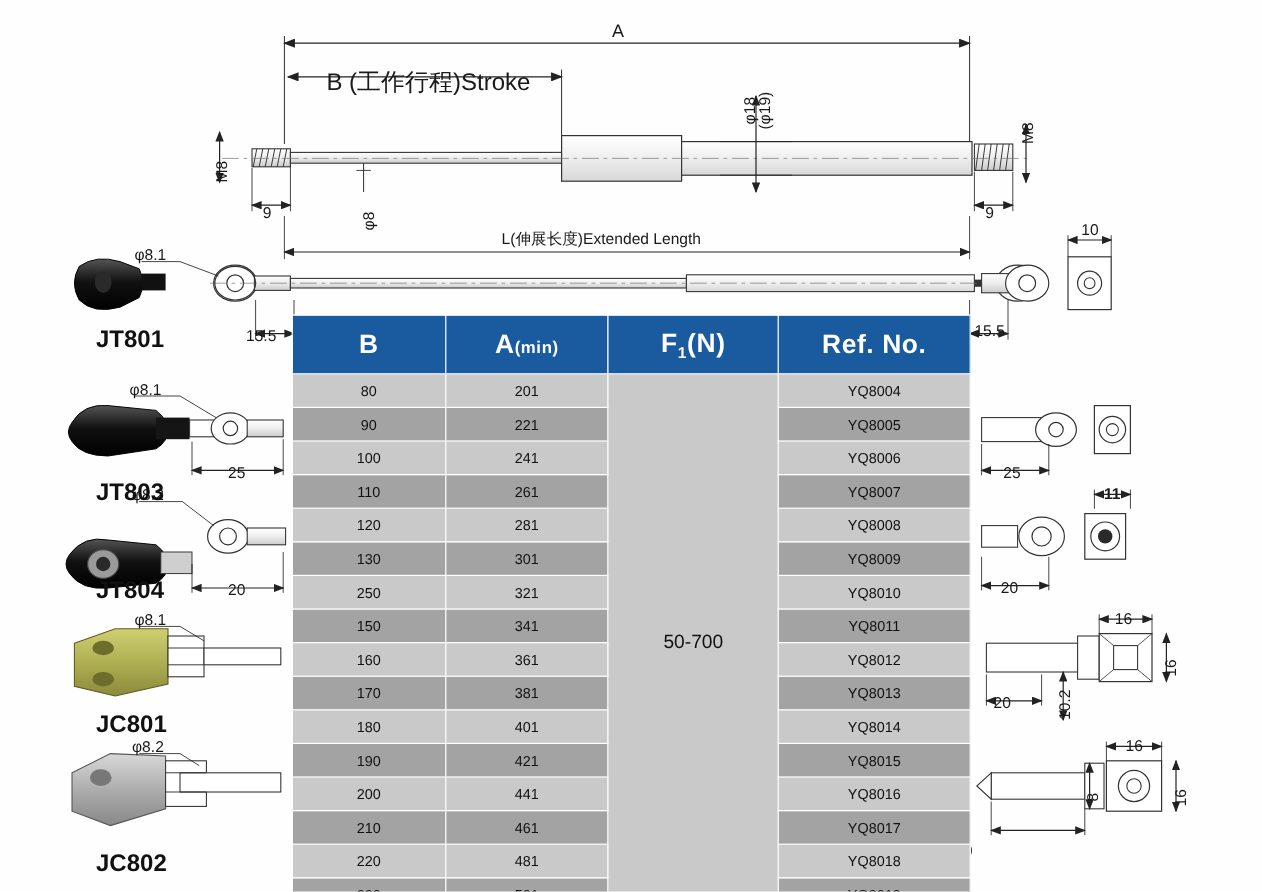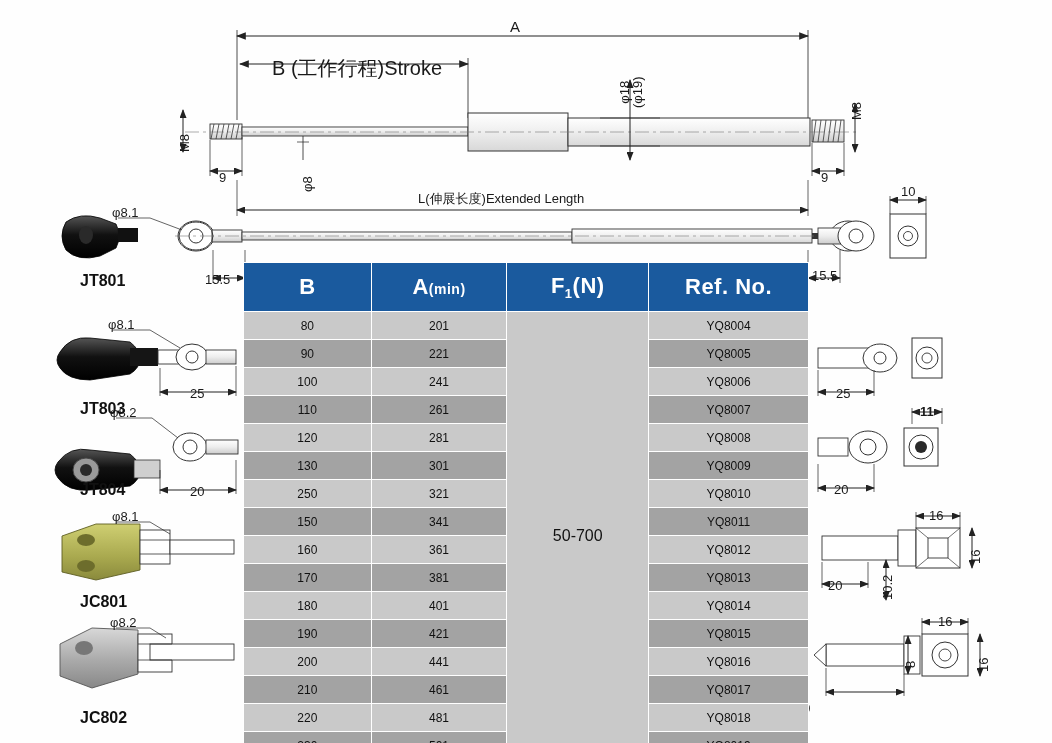--- a/index.html
+++ b/index.html
@@ -50,21 +50,21 @@
   }
   .col-b{width:124px;}
   .col-a{width:132px;}
   .col-f{width:138px;}
   .col-r{width:156px;}
 
   
   .lbl{position:absolute;font-size:13px;white-space:nowrap;}
   .lbl-b{font-size:20px;}
   .rot{transform-origin:0 0;}
-  .part-name{position:absolute;font-size:16px;font-weight:bold;color:#111;}
+  .part-name{position:absolute;font-size:20px;font-weight:bold;color:#111;}
   .dim{position:absolute;font-size:13px;}
 </style>
 </head>
 <body>
 
 <div class="stage">
 
   <svg class="draw" viewBox="0 0 1052 743">
     <defs>
       <marker id="ah" markerWidth="9" markerHeight="7" refX="8" refY="3.5" orient="auto">

